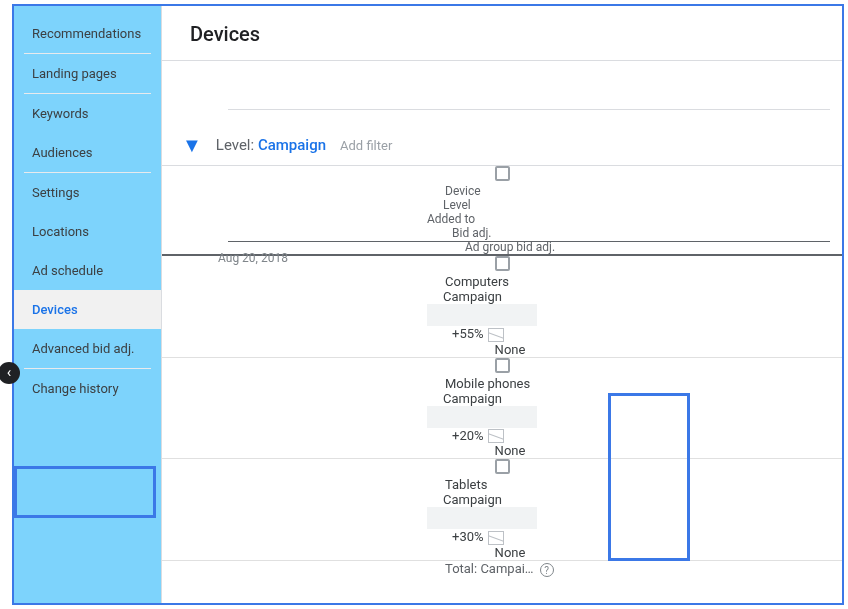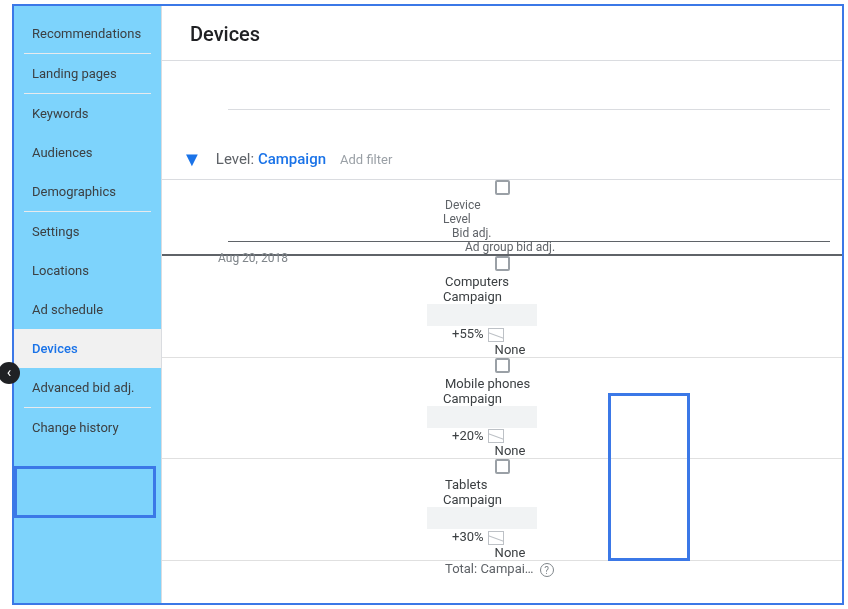--- a/index.html
+++ b/index.html
@@ -214,21 +214,20 @@
   <div class="sidebar">
     <div class="side-group">
       <div class="side-item">Recommendations</div>
     </div>
     <div class="side-group">
       <div class="side-item">Landing pages</div>
     </div>
     <div class="side-group">
       <div class="side-item">Keywords</div>
       <div class="side-item">Audiences</div>
-      <div class="side-item">Demographics</div>
     </div>
     <div class="side-group">
       <div class="side-item">Settings</div>
       <div class="side-item">Locations</div>
       <div class="side-item">Ad schedule</div>
       <div class="side-item active">Devices</div>
       <div class="side-item">Advanced bid adj.</div>
     </div>
     <div class="side-group">
       <div class="side-item">Change history</div>
@@ -250,20 +249,21 @@
         <span>Level: </span><span class="lv">Campaign</span>
       </span>
       <span class="add-filter">Add filter</span>
     </div>
 
     <div class="table">
       <div class="thead">
         <div class="col-check"><span class="cb"></span></div>
         <div class="col-device">Device</div>
         <div class="col-level">Level</div>
+        <div class="col-added">Added to</div>
         <div class="col-bid">Bid adj.</div>
         <div class="col-adgrp">Ad group bid adj.</div>
       </div>
 
       <div class="trow">
         <div class="col-check"><span class="cb"></span></div>
         <div class="col-device">Computers</div>
         <div class="col-level">Campaign</div>
         <div class="col-added">
             <div class="added-box"></div>

